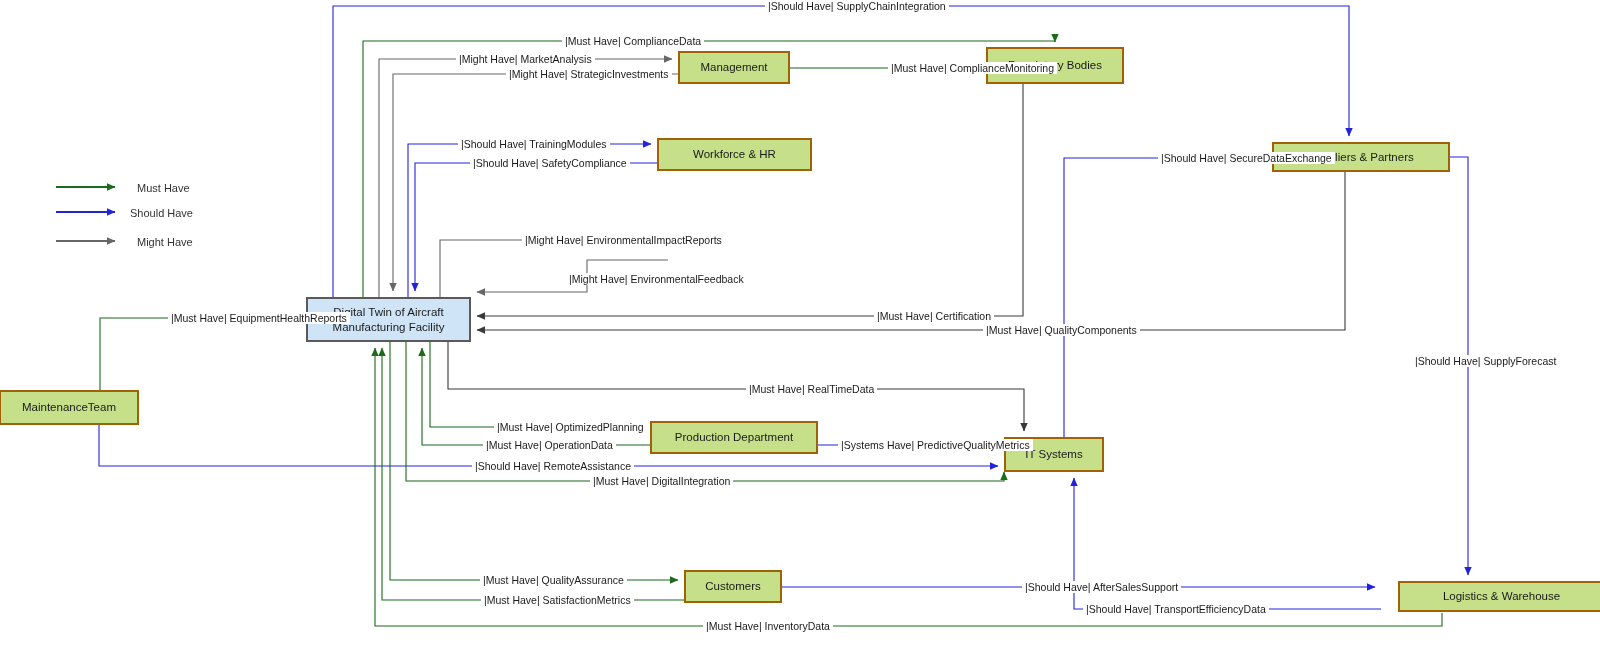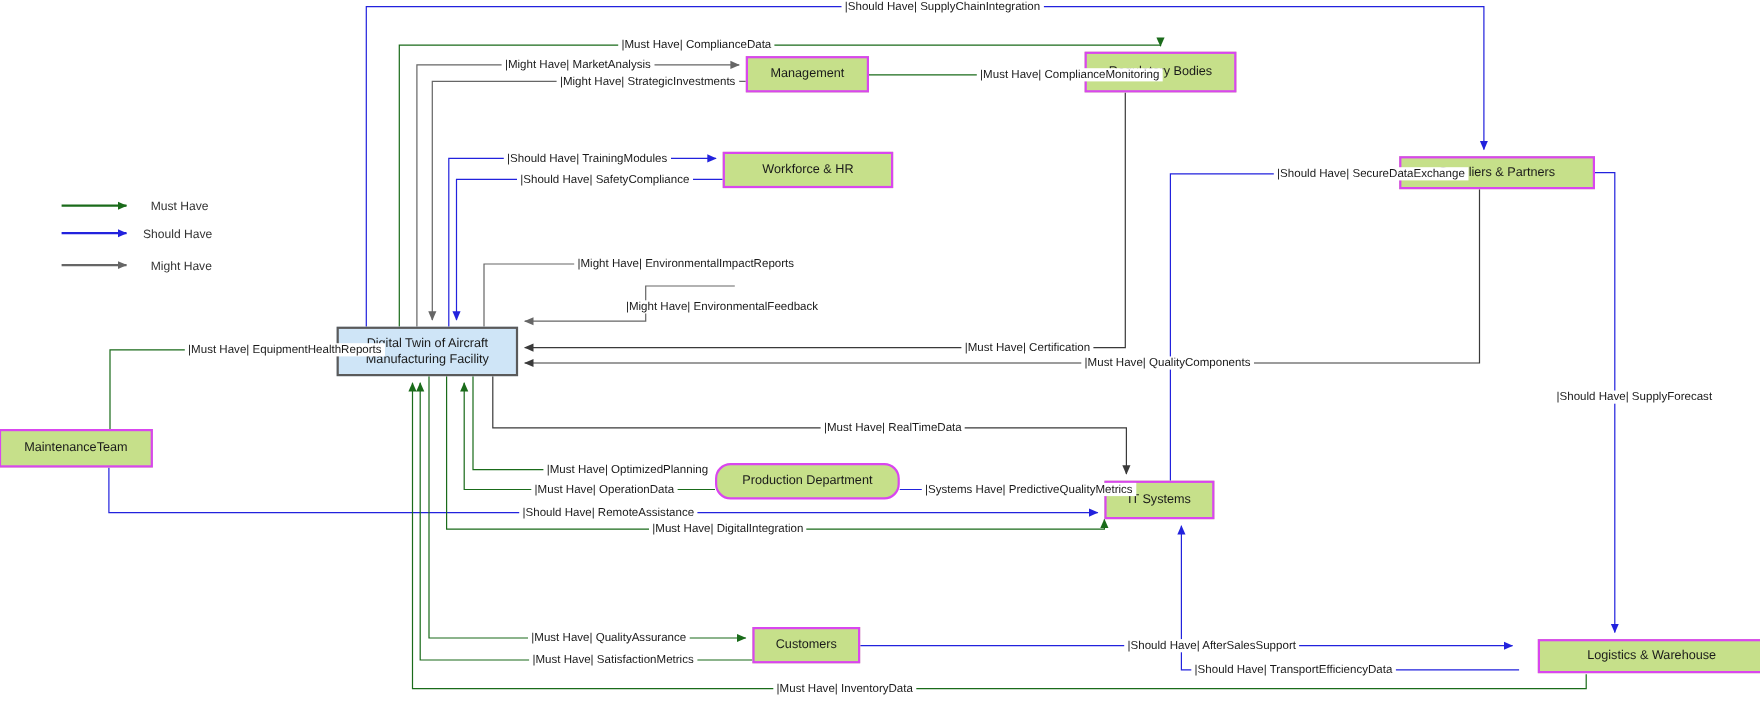--- a/index.html
+++ b/index.html
@@ -19,21 +19,21 @@
   #wires {
     position: absolute;
     left: 0;
     top: 0;
     width: 1600px;
     height: 645px;
   }
   .node {
     position: absolute;
     box-sizing: border-box;
-    border: 2px solid #d946ef;
+    border: 2px solid #a16207;
     background: #c6e08a;
     color: #1a1a1a;
     font-size: 11.5px;
     display: flex;
     align-items: center;
     justify-content: center;
     text-align: center;
     line-height: 1.25;
     padding: 2px 4px;
     z-index: 5;
@@ -164,21 +164,21 @@
 
   <div class="node" style="left:1272px; top:142px; width:178px; height:30px;">
     <span>Suppliers &amp; Partners</span>
   </div>
 
 
   <div class="node" style="left:-1px; top:390px; width:140px; height:35px;">
     <span>MaintenanceTeam</span>
   </div>
 
-  <div class="node" style="left:650px; top:421px; width:168px; height:33px;border-radius:14px;">
+  <div class="node" style="left:650px; top:421px; width:168px; height:33px;">
     <span>Production Department</span>
   </div>
 
   <div class="node" style="left:1004px; top:437px; width:100px; height:35px;">
     <span>IT Systems</span>
   </div>
 
   <div class="node" style="left:684px; top:570px; width:98px; height:33px;">
     <span>Customers</span>
   </div>

